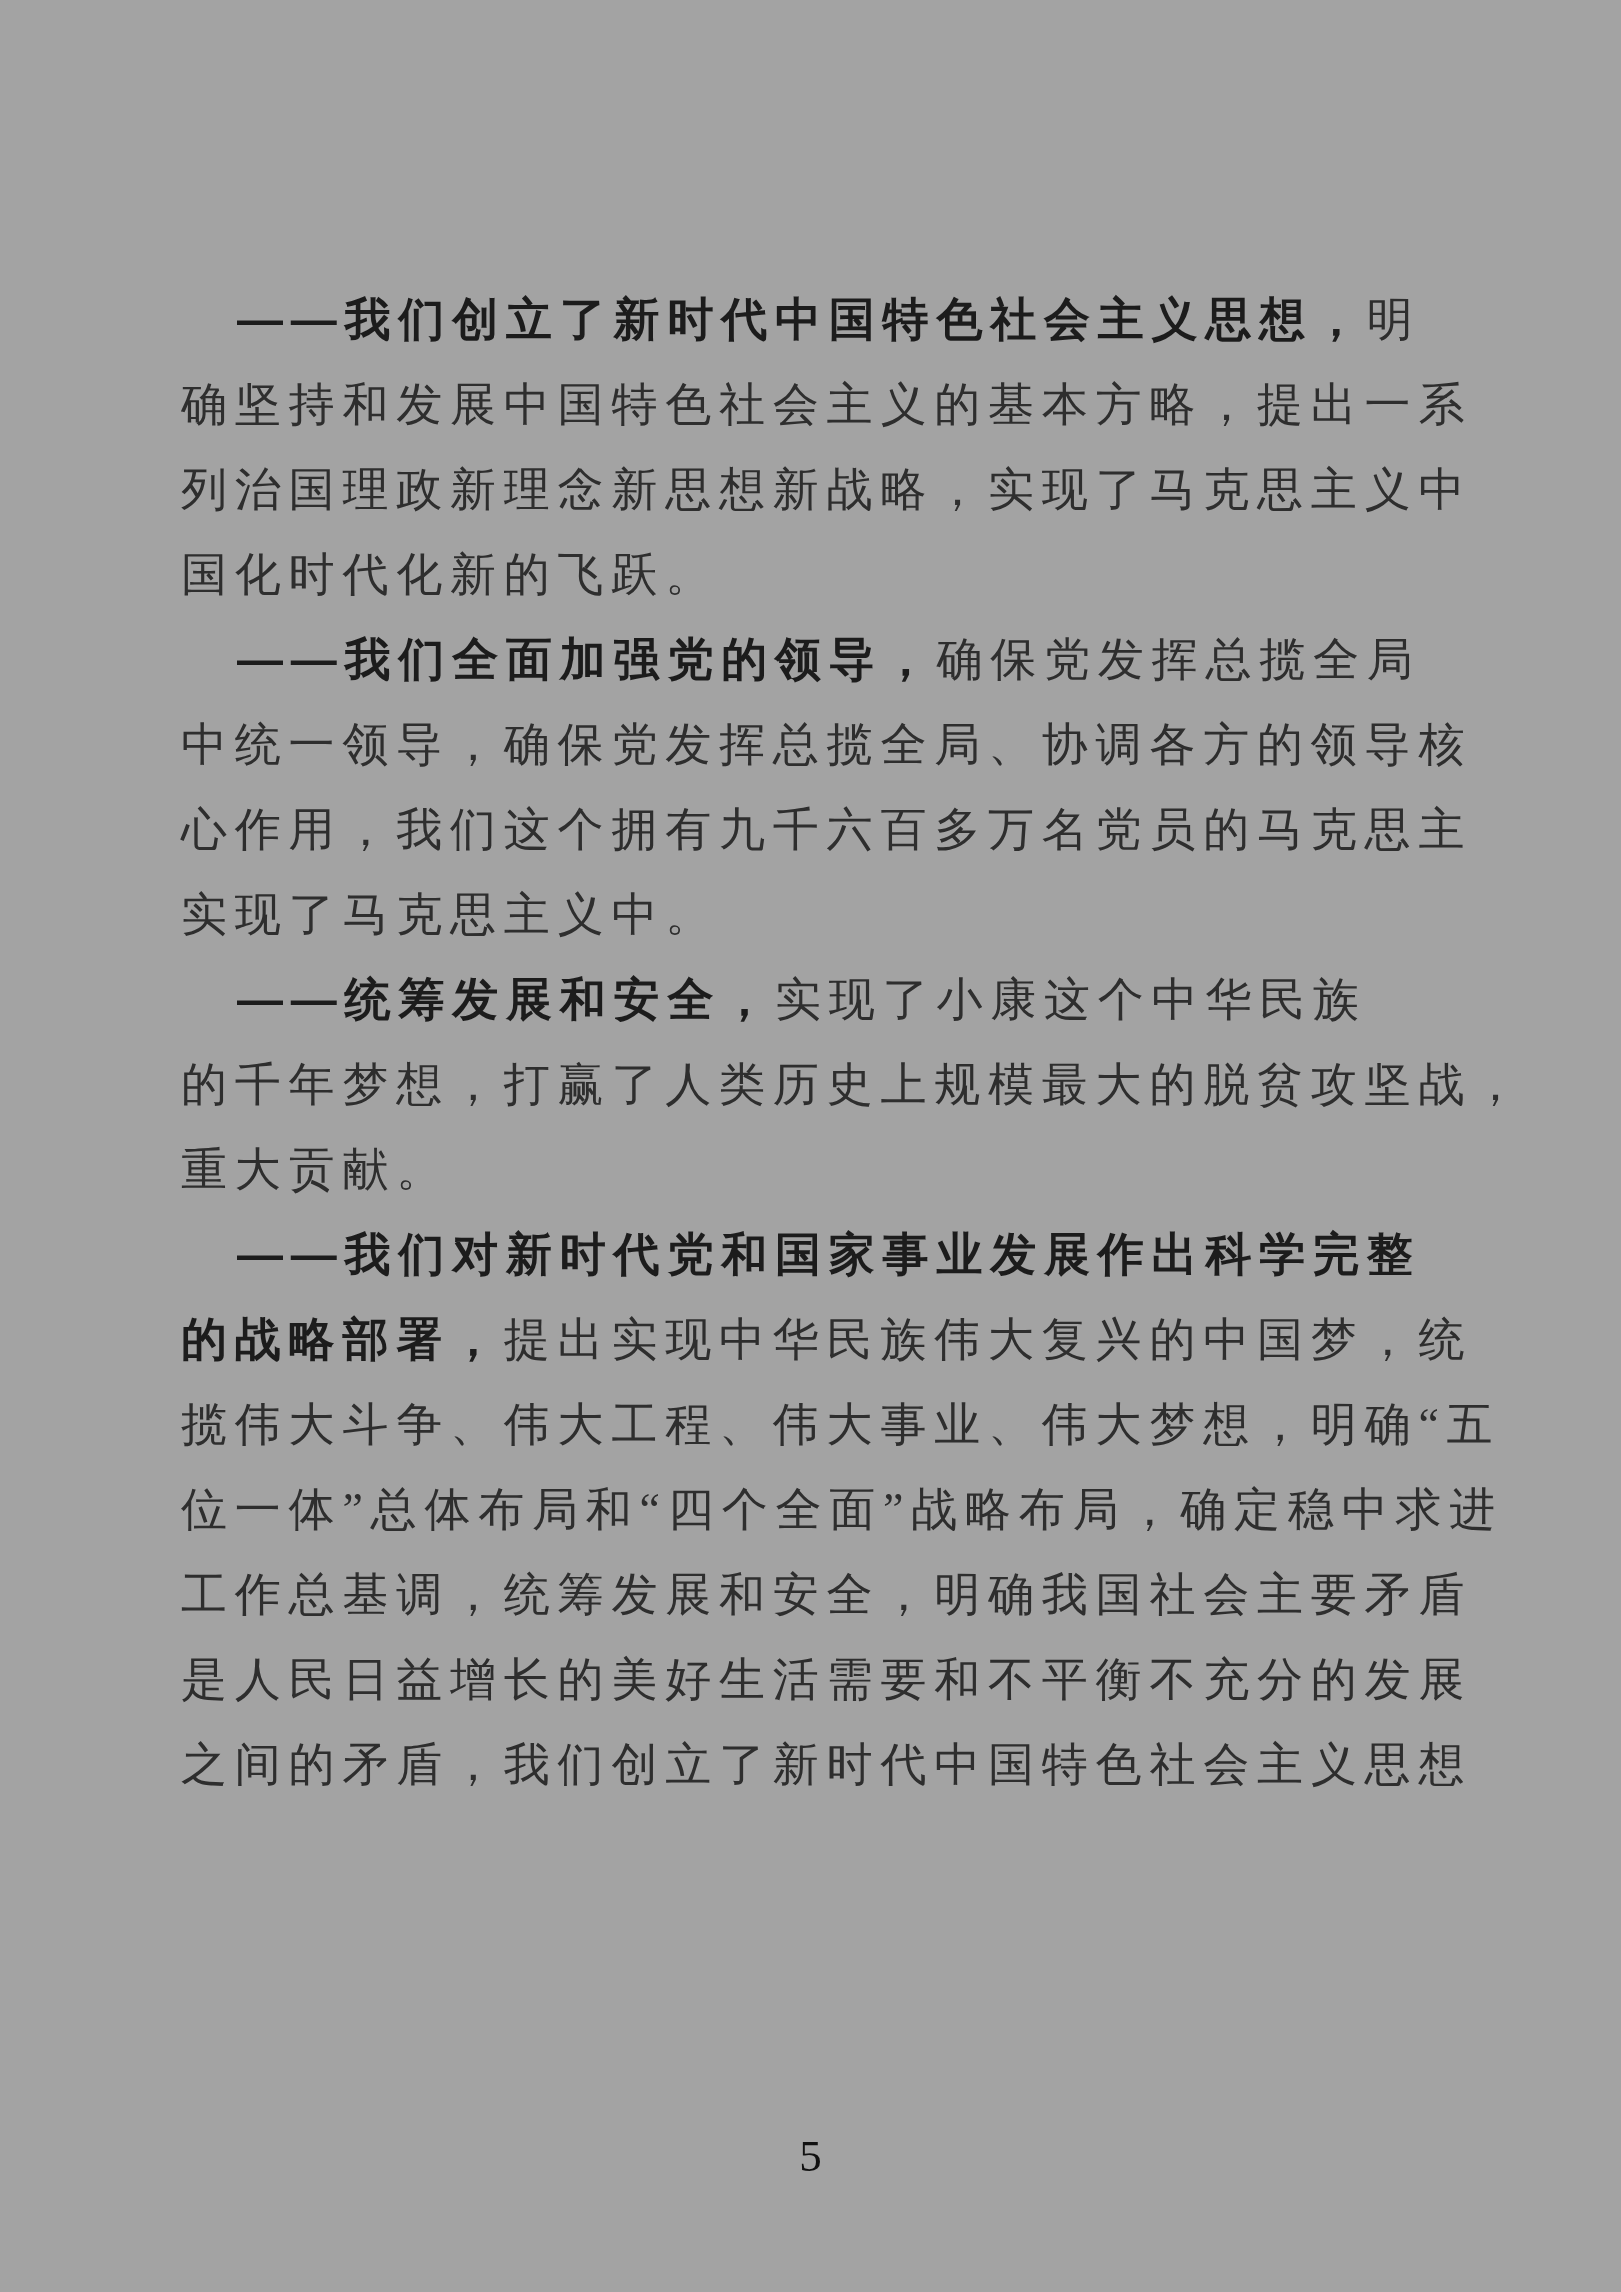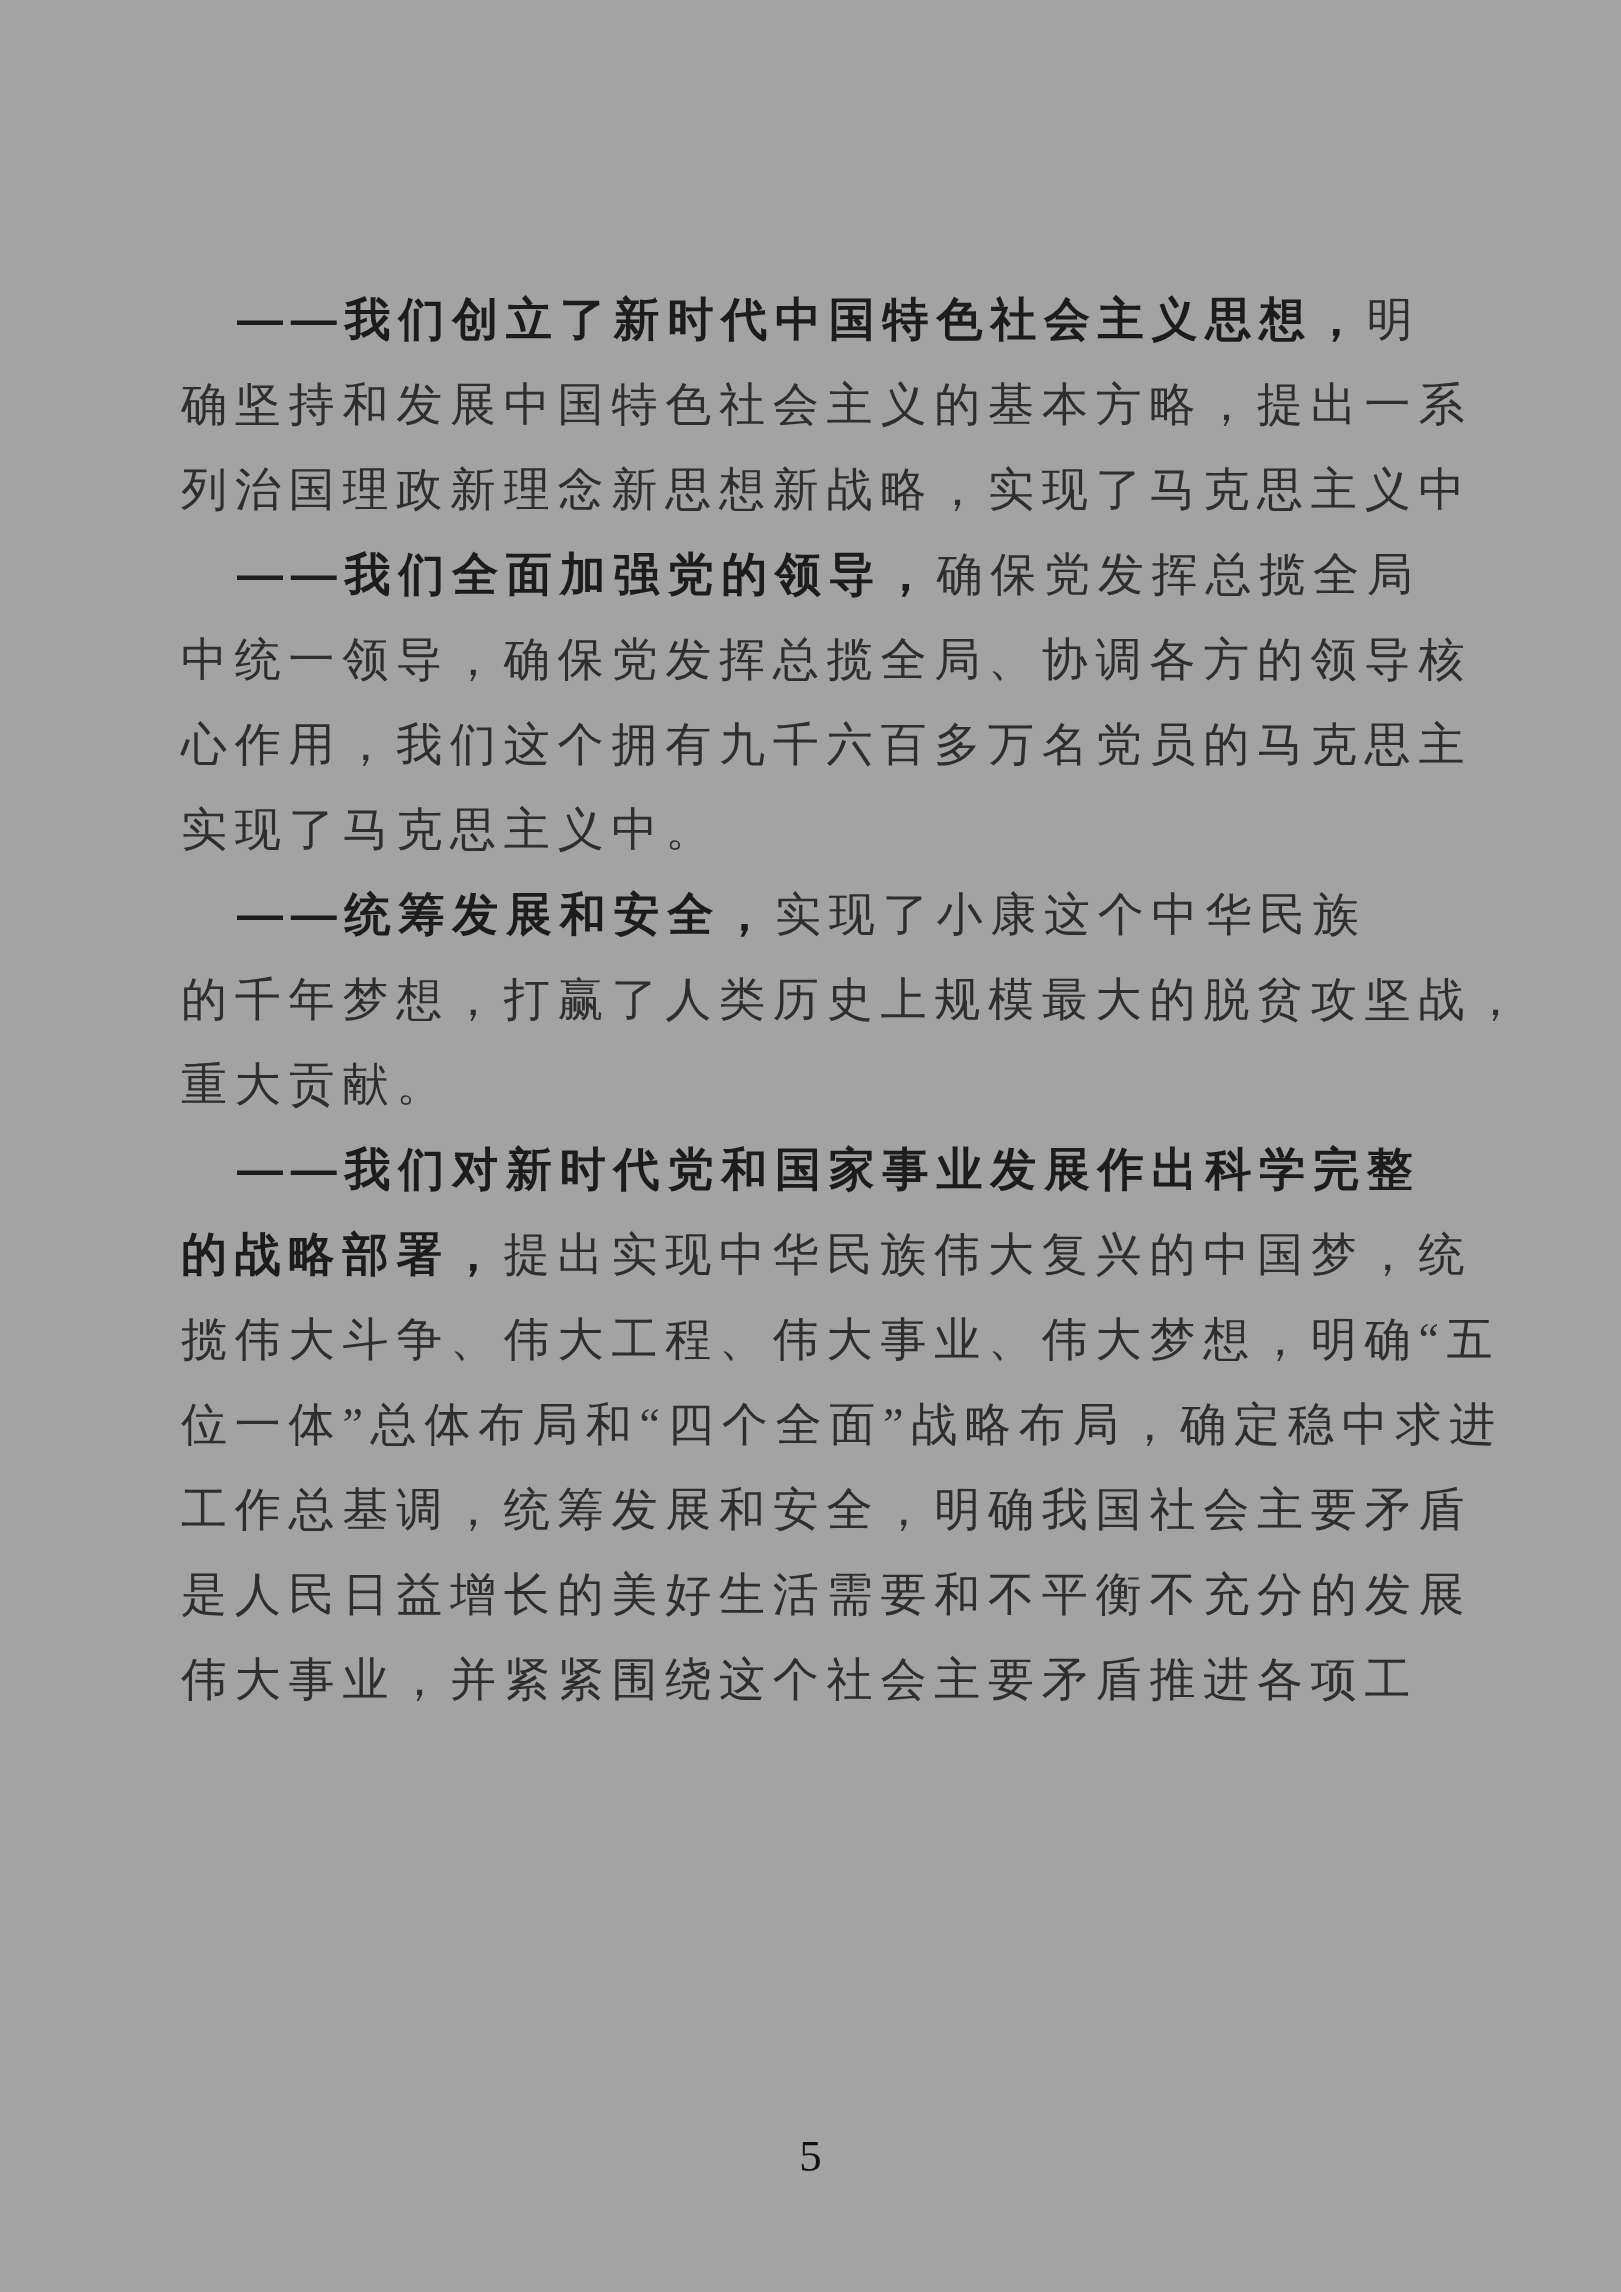--- a/index.html
+++ b/index.html
@@ -49,30 +49,31 @@
   }
 </style>
 </head>
 <body>
 
 <div class="page">
   <div class="text-block" id="body-text">
       <div class="line indent"><span class="em">——我们创立了新时代中国特色社会主义思想，</span><span class="reg">明</span></div>
       <div class="line"><span class="reg">确坚持和发展中国特色社会主义的基本方略，提出一系</span></div>
       <div class="line"><span class="reg">列治国理政新理念新思想新战略，实现了马克思主义中</span></div>
+      <div class="line"><span class="reg">国化时代化新的飞跃。</span></div>
       <div class="line indent"><span class="em">——我们全面加强党的领导，</span><span class="reg">确保党发挥总揽全局</span></div>
       <div class="line"><span class="reg">中统一领导，确保党发挥总揽全局、协调各方的领导核</span></div>
       <div class="line"><span class="reg">心作用，我们这个拥有九千六百多万名党员的马克思主</span></div>
       <div class="line"><span class="reg">实现了马克思主义中。</span></div>
       <div class="line indent"><span class="em">——统筹发展和安全，</span><span class="reg">实现了小康这个中华民族</span></div>
       <div class="line"><span class="reg">的千年梦想，打赢了人类历史上规模最大的脱贫攻坚战，</span></div>
       <div class="line"><span class="reg">重大贡献。</span></div>
       <div class="line indent"><span class="em">——我们对新时代党和国家事业发展作出科学完整</span></div>
       <div class="line"><span class="em">的战略部署，</span><span class="reg">提出实现中华民族伟大复兴的中国梦，统</span></div>
       <div class="line"><span class="reg">揽伟大斗争、伟大工程、伟大事业、伟大梦想，明确“五</span></div>
       <div class="line"><span class="reg">位一体”总体布局和“四个全面”战略布局，确定稳中求进</span></div>
       <div class="line"><span class="reg">工作总基调，统筹发展和安全，明确我国社会主要矛盾</span></div>
       <div class="line"><span class="reg">是人民日益增长的美好生活需要和不平衡不充分的发展</span></div>
-      <div class="line"><span class="reg">伟大事业，并紧紧围绕这个社会主要矛盾推进各项工</span></div>
+      <div class="line"><span class="reg">之间的矛盾，我们创立了新时代中国特色社会主义思想</span></div>
     </div>
   <div class="page-number">5</div>
 </div>
 
 
 </body></html>

